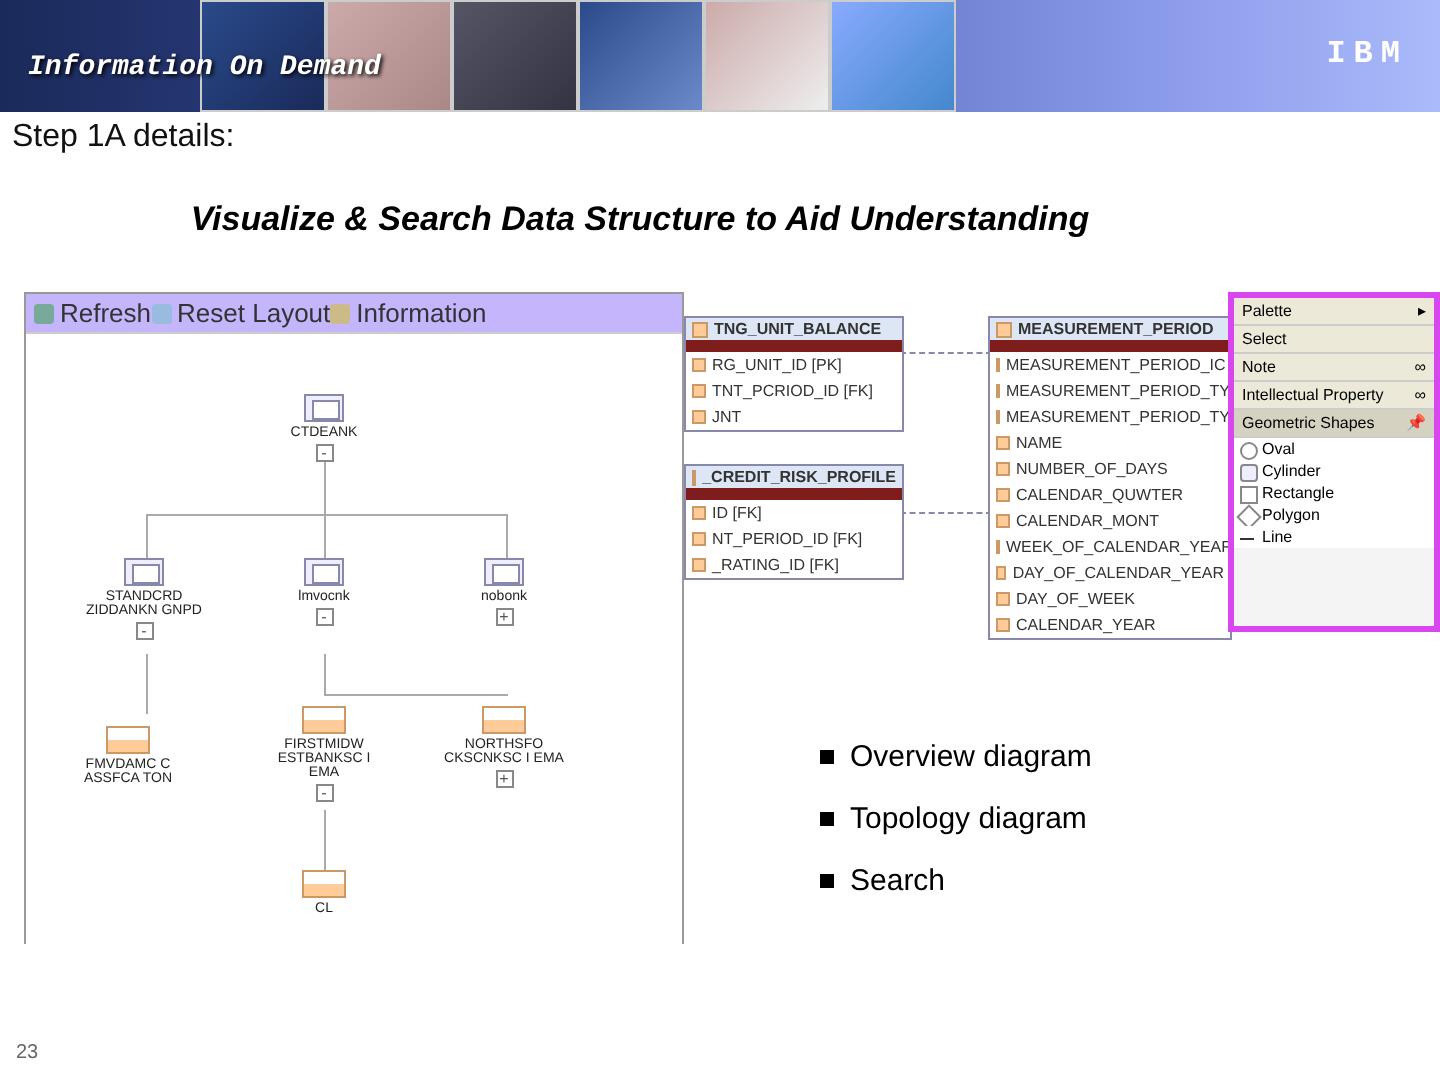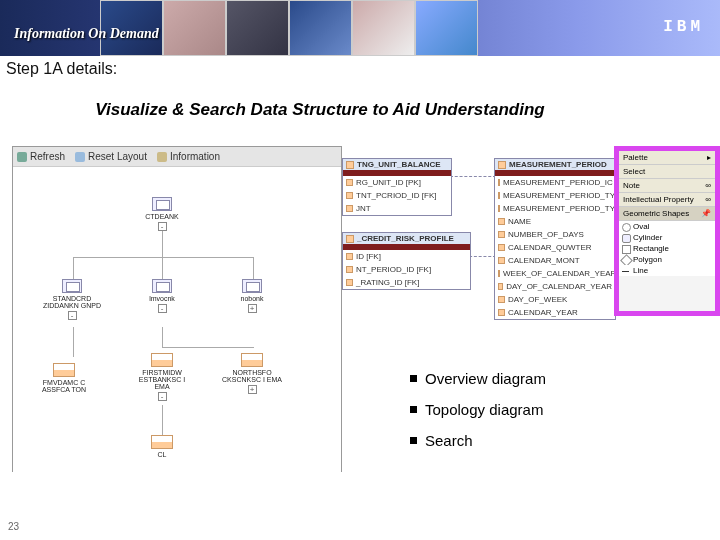--- a/index.html
+++ b/index.html
@@ -6,45 +6,45 @@
   body { width: 720px; height: 540px; font-family: Arial, sans-serif; background: #fff; position: relative; overflow: hidden; }
   .banner { width: 720px; height: 56px; background: linear-gradient(90deg, #1a2a5a 0%, #2a3a7a 20%, #4a5aaa 40%, #6a7aca 60%, #8a9aea 80%, #aabafa 100%); position: relative; display: flex; align-items: center; }
   .banner-strip { position: absolute; left: 100px; top: 0; width: 380px; height: 56px; display: flex; }
   .thumb { width: 63px; height: 56px; background: #888; border: 1px solid #ccc; }
   .thumb:nth-child(1){ background: linear-gradient(135deg,#2a4a8a,#1a2a5a);}
   .thumb:nth-child(2){ background: linear-gradient(135deg,#caa,#a88);}
   .thumb:nth-child(3){ background: linear-gradient(135deg,#556,#334);}
   .thumb:nth-child(4){ background: linear-gradient(135deg,#2a4a8a,#6a8aca);}
   .thumb:nth-child(5){ background: linear-gradient(135deg,#caa,#eee);}
   .thumb:nth-child(6){ background: linear-gradient(135deg,#8af,#48c);}
-  .banner-title { position: absolute; left: 14px; top: 26px; color: #fff; font-style: italic; font-weight: bold; font-size: 14px; text-shadow: 1px 1px 2px #000; font-family: Liberation Serif, serif; }
+  .banner-title { position: absolute; left: 14px; top: 26px; color: #fff; font-style: italic; font-weight: bold; font-size: 14px; text-shadow: 1px 1px 2px #000; font-family: Liberation Mono, monospace; }
   .logo { position: absolute; right: 16px; top: 18px; color: #fff; font-weight: bold; letter-spacing: 4px; font-size: 16px; font-family: "Courier New", monospace; }
   .step { position: absolute; left: 6px; top: 60px; font-size: 16px; color: #111; }
   .subtitle { position: absolute; left: 0; width: 640px; top: 100px; text-align: center; font-size: 17px; font-weight: bold; font-style: italic; font-family: Verdana, sans-serif; }
   .left-panel { position: absolute; left: 12px; top: 146px; width: 330px; height: 326px; border: 1px solid #999; background: #fff; }
-  .toolbar { height: 20px; border-bottom: 1px solid #ccc; background: #e5e5e5; display: flex; align-items: center; padding: 0 4px; gap: 10px; font-size: 10px; color: #333; }
+  .toolbar { height: 20px; border-bottom: 1px solid #ccc; background: #c4b5fd; display: flex; align-items: center; padding: 0 4px; gap: 0; font-size: 13px; color: #333; }
   .tbtn { display: flex; align-items: center; gap: 3px; cursor: pointer; }
   .tico { width: 10px; height: 10px; background: #7a9; border-radius: 2px; }
   .tico.b { background: #9bd; }
   .tico.c { background: #cb8; }
   .canvas { position: relative; width: 100%; height: 306px; background: #fff; }
   .node { position: absolute; width: 62px; text-align: center; font-size: 7px; color: #222; }
   .nico { width: 20px; height: 14px; margin: 0 auto 2px auto; background: #eef; border: 1px solid #88a; position: relative; }
   .nico.db::after { content:''; position:absolute; left:3px; top:2px; width:12px; height:8px; background:#fff; border:1px solid #88a; }
   .nico.tbl { background: linear-gradient(#fff 50%, #fc9 50%); border:1px solid #c96; width:22px; height:14px;}
   .exp { width: 9px; height: 9px; border: 1px solid #888; margin: 2px auto; font-size: 8px; line-height: 7px; text-align: center; background:#fff; color:#555;}
   .edge { position: absolute; background: #aaa; }
 
   .right-area { position: absolute; left: 342px; top: 146px; width: 370px; height: 214px; }
   .entity { position: absolute; background: #fff; border: 1px solid #88a; font-size: 8px; color: #333; }
   .entity .hdr { background: #dde6f5; border-bottom: 6px solid #7f1d1d; padding: 1px 3px; font-weight: bold; display:flex; gap:3px; align-items:center;}
   .entity .hdr .eico{ width:8px;height:8px;background:#fc9;border:1px solid #c96;}
   .entity .row { padding: 1px 3px; display:flex; gap:3px; align-items:center; line-height:11px;}
   .entity .row .ri{ width:7px;height:7px;background:#fc9;border:1px solid #c96;}
-  .palette { position: absolute; right: 0; top: 146px; width: 106px; height: 170px; border: 5px solid #d946ef; background: #f4f4f4; font-size: 8px; }
+  .palette { position: absolute; right: 0; top: 146px; width: 106px; height: 170px; border: 3px solid #d946ef; background: #f4f4f4; font-size: 8px; }
   .psec { border-bottom: 1px solid #ccc; padding: 2px 4px; display:flex; justify-content:space-between; align-items:center; background:#ece9d8;}
   .pitem { padding: 1px 4px 1px 14px; position:relative; background:#fff;}
   .pitem::before{content:''; position:absolute; left:3px; top:2px; width:7px; height:7px; border:1px solid #888;}
   .pitem.oval::before{ border-radius:50%; }
   .pitem.cyl::before{ border-radius:2px; background:#eef;}
   .pitem.rect::before{}
   .pitem.poly::before{ transform:rotate(45deg);}
   .pitem.line::before{ border:none; border-top:1px solid #333; height:0; top:6px;}
   .coll { font-size:8px;}
   .bullets { position: absolute; left: 410px; top: 370px; font-size: 15px; }
@@ -154,21 +154,21 @@
       </div>
     <div class="row">
         <div class="ri"></div>
         <span>TNT_PCRIOD_ID [FK]</span>
       </div>
     <div class="row">
         <div class="ri"></div>
         <span>JNT</span>
       </div>
   </div>
-  <div class="entity" style="left:0;top:86px;width:129px">
+  <div class="entity" style="left:0;top:86px;width:110px">
     <div class="hdr">
         <div class="eico"></div>
         <span>_CREDIT_RISK_PROFILE</span>
       </div>
     <div class="row">
         <div class="ri"></div>
         <span>ID [FK]</span>
       </div>
     <div class="row">
         <div class="ri"></div>

